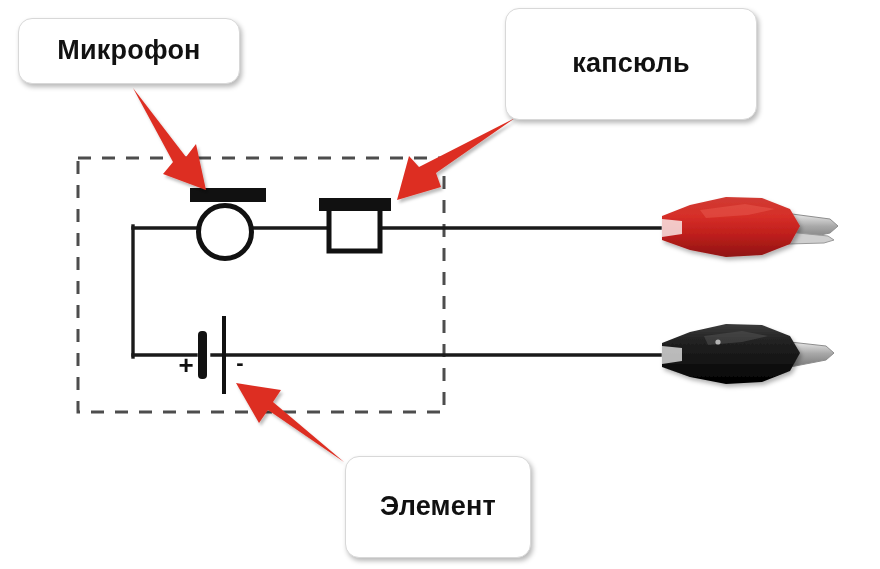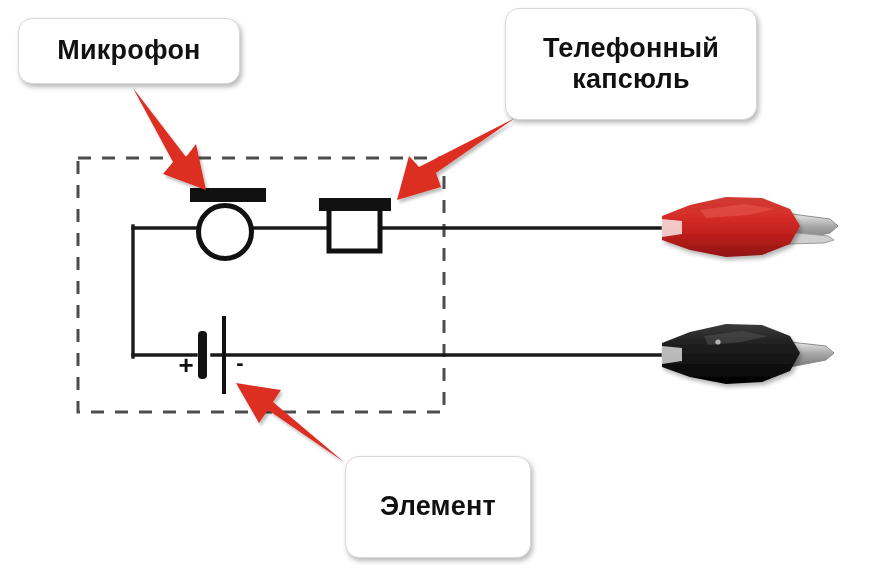--- a/index.html
+++ b/index.html
@@ -190,21 +190,20 @@
   </svg>
 
   <div id="callout-microphone" class="callout">
     <span class="callout-lines">
       <span>Микрофон</span>
     </span>
   </div>
 
   <div id="callout-capsule" class="callout">
     <span class="callout-lines">
-      <span>Телефонный</span>
       <span>капсюль</span>
     </span>
   </div>
 
   <div id="callout-battery" class="callout">
     <span class="callout-lines">
       <span>Элемент</span>
     </span>
   </div>
 

